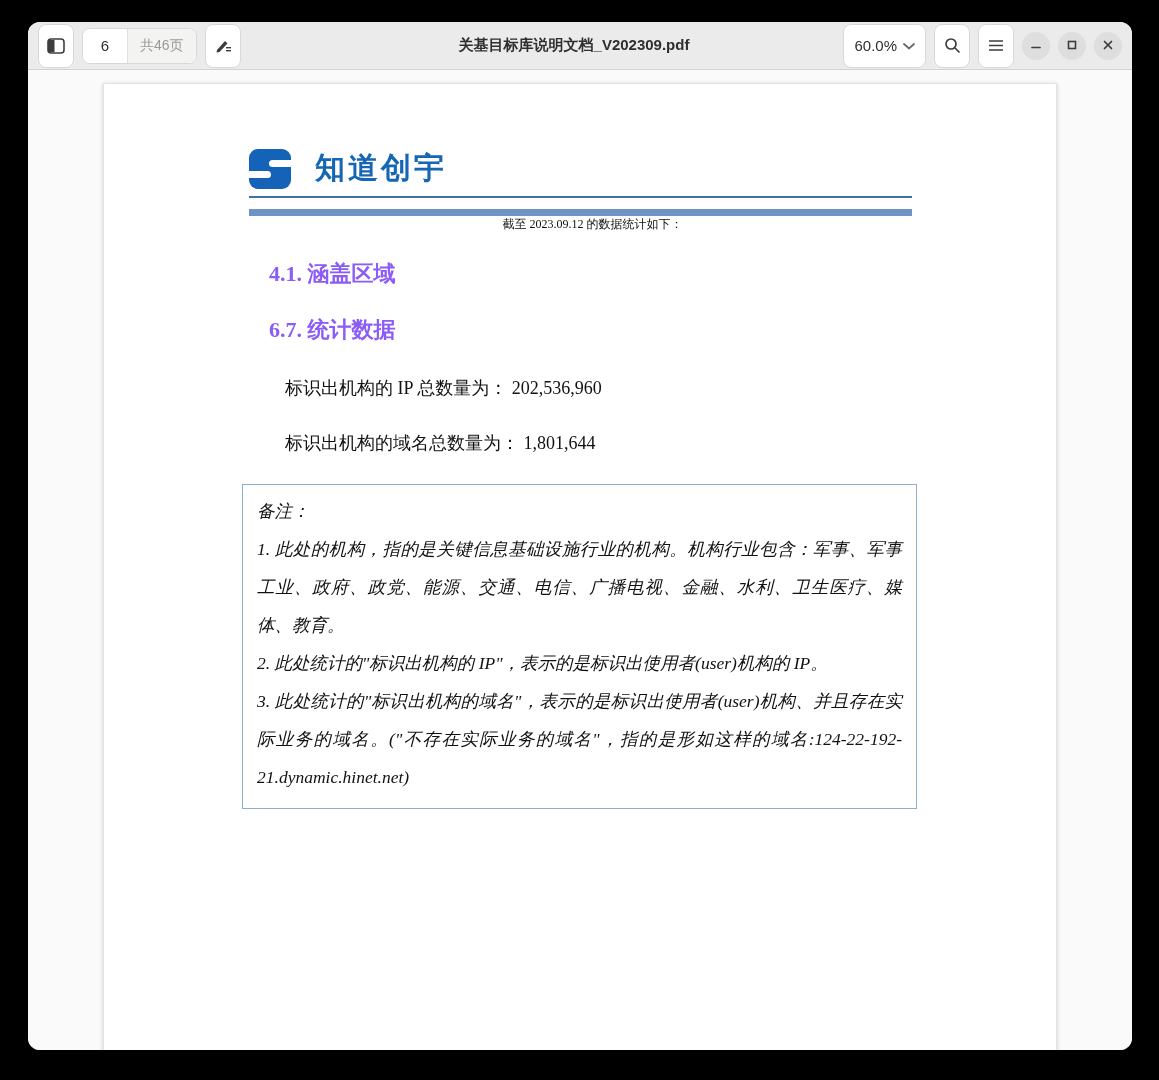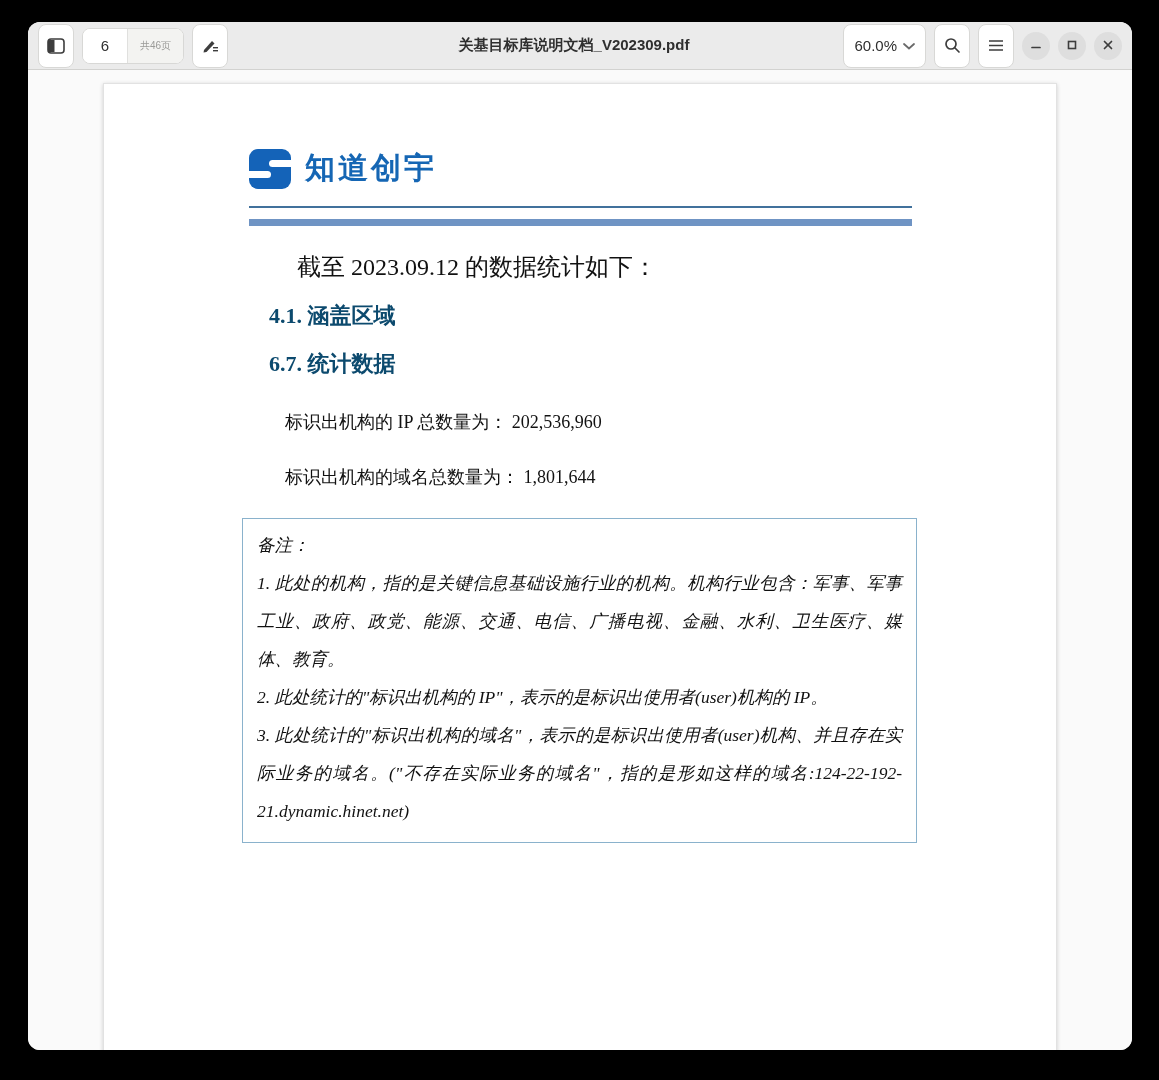--- a/index.html
+++ b/index.html
@@ -23,54 +23,54 @@
   .btn { height:44px; min-width:36px; background:#ffffff; border:1px solid #d8d8d6;
          border-radius:8px; display:flex; align-items:center; justify-content:center;
          cursor:pointer; }
   .btn svg { display:block; }
 
   .page-ctl { display:flex; height:36px; border:1px solid #d8d8d6; border-radius:8px;
               overflow:hidden; background:#fff; }
   .page-ctl input { width:44px; border:none; outline:none; text-align:center;
                     font-size:15px; color:#2f2f2f; background:#fff;
                     font-family:"Liberation Sans", sans-serif; }
-  .page-total { display:flex; align-items:center; padding:8px 12px; font-size:10px;
+  .page-total { display:flex; align-items:center; padding:8px 12px; font-size:14px;
                 color:#9a9a98; background:#f3f3f1; border-left:1px solid #e0e0de; }
 
   .zoom-btn { padding:0 10px; gap:6px; font-size:15px; color:#2f2f2f; }
 
   .circle-btn { width:28px; height:28px; border-radius:50%; background:#dedede;
                 display:flex; align-items:center; justify-content:center; cursor:pointer; }
 
   
   .viewer { position:absolute; top:49px; left:0; right:0; bottom:0; background:#fafafa; }
   .page { position:absolute; left:75px; top:12px; width:954px; height:1100px;
           background:#ffffff; border:1px solid #e2e2e2;
           box-shadow:0 1px 4px rgba(0,0,0,.18); }
   .content { padding:64px 144px 0 145px;
              font-family:"Liberation Serif","DejaVu Serif",serif; color:#111; }
 
   
-  .logo-row { display:flex; align-items:center; gap:14px;
-              border-bottom:2px solid #41719c; padding-bottom:17px; }
+  .logo-row { display:flex; align-items:center; gap:24px;
+              border-bottom:2px solid #41719c; padding-bottom:7px; }
   .logo-mark { position:relative; width:42px; height:40px; background:#1463b8;
                border-radius:9px; overflow:hidden; flex:0 0 auto; }
   .logo-mark .cut-top { position:absolute; top:11px; right:-2px; width:24px; height:7px;
                         background:#fff; border-radius:4px 0 0 4px; }
   .logo-mark .cut-bot { position:absolute; bottom:11px; left:-2px; width:24px; height:7px;
                         background:#fff; border-radius:0 4px 4px 0; }
   .logo-text { font-size:30px; font-weight:bold; color:#1566b4; letter-spacing:3px;
                font-family:"Liberation Sans",sans-serif; }
 
   
   .h1 { margin-top:16px; font-size:28px; font-weight:bold; color:#000; }
   .double-rule { margin-top:11px; border-top:5px solid #6f94c4;
                  border-bottom:2px solid #6f94c4; height:3px; }
-  .intro { margin-top:25px; font-size:24px; text-indent:2em; }
-  .h2 { margin:18px 0 0 20px; font-size:22px; font-weight:bold; color:#0c4a6e; }
+  .intro { font-size:12px; text-indent:2em;text-align:center; }
+  .h2 { margin:26px 0 0 20px; font-size:22px; font-weight:bold; color:#8b5cf6; }
 
   .body-par { margin-top:23px; font-size:18.5px; line-height:37px;
               text-align:justify; text-indent:2em; }
 
   .stat { margin-top:31px; font-size:18px; text-indent:2em; }
 
   
   .note-box { margin:29px -5px 0 -7px; border:1px solid #8ab2cc;
               padding:7px 14px 12px 14px; font-style:italic; font-size:17.5px;
               line-height:38px; color:#111; }

